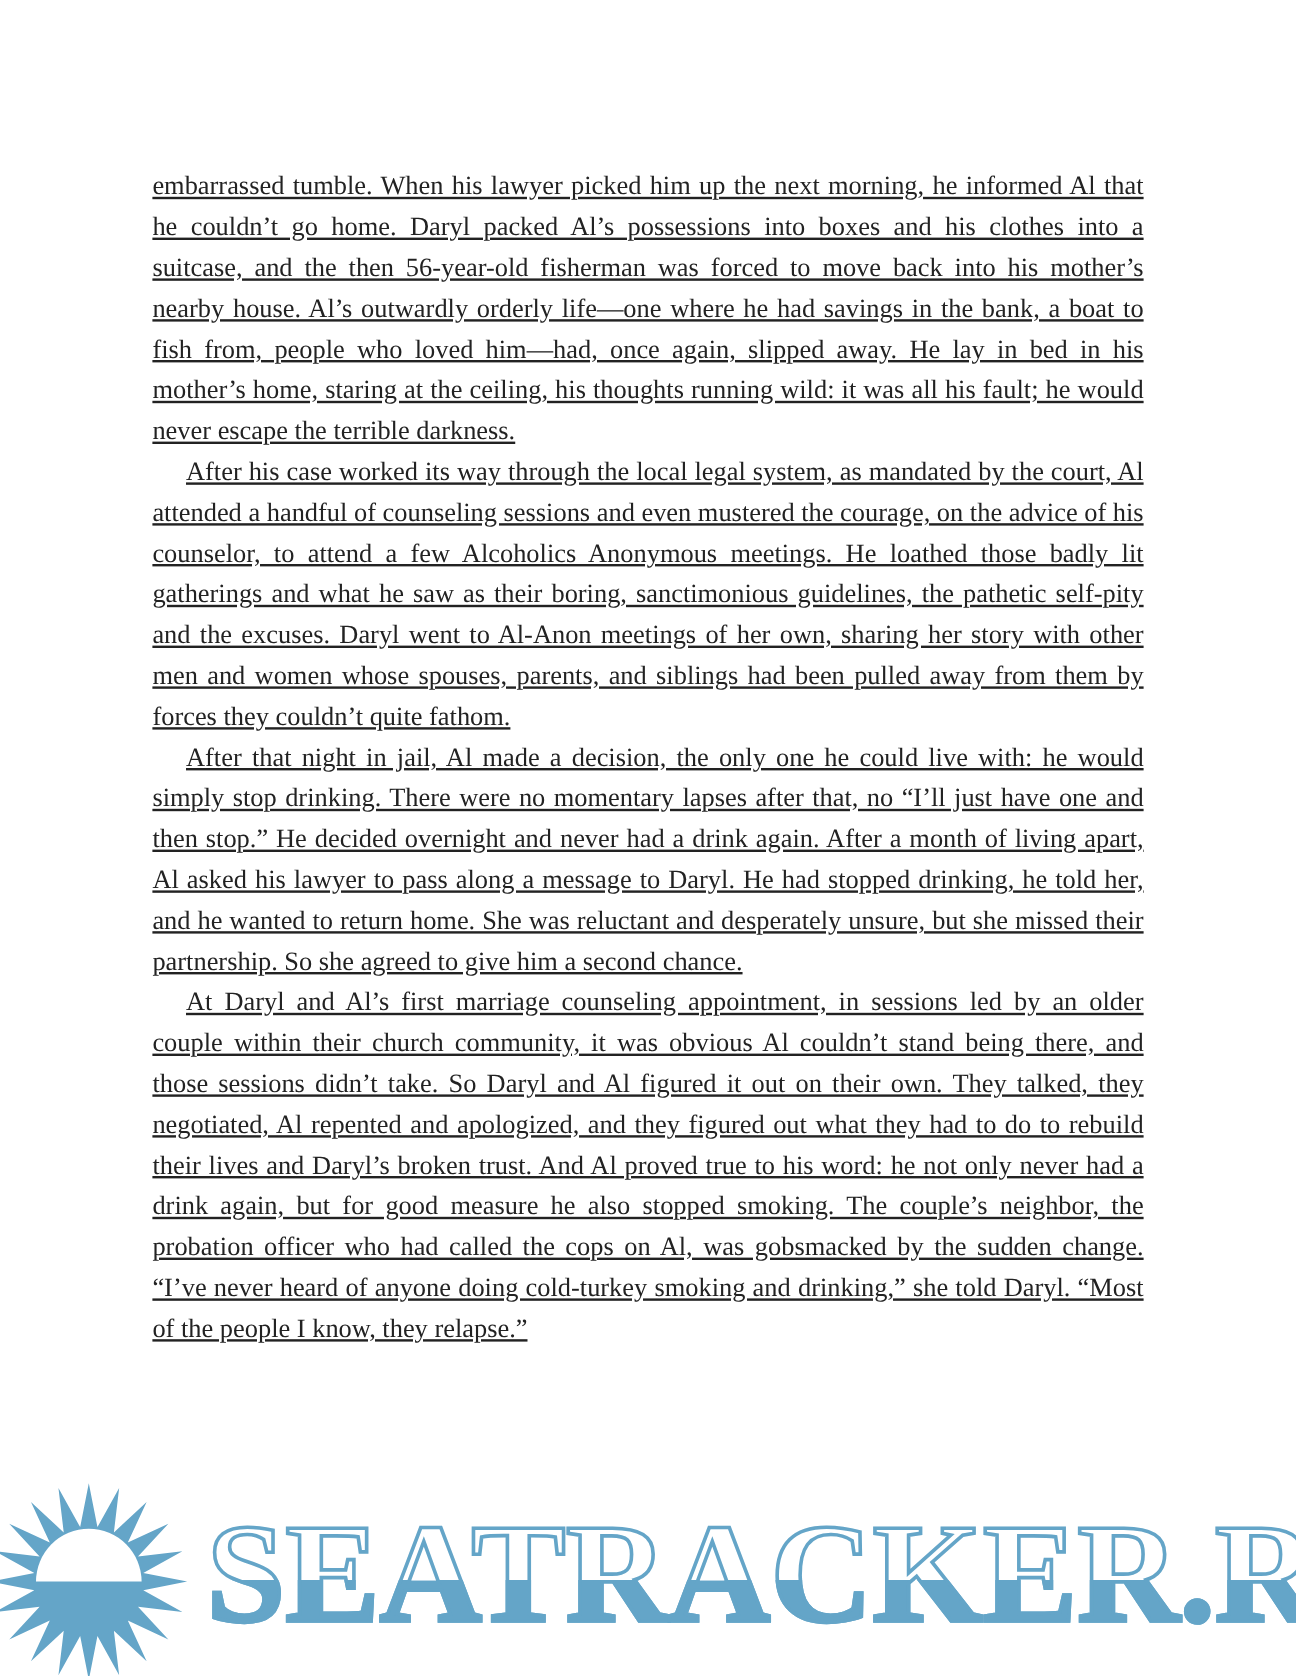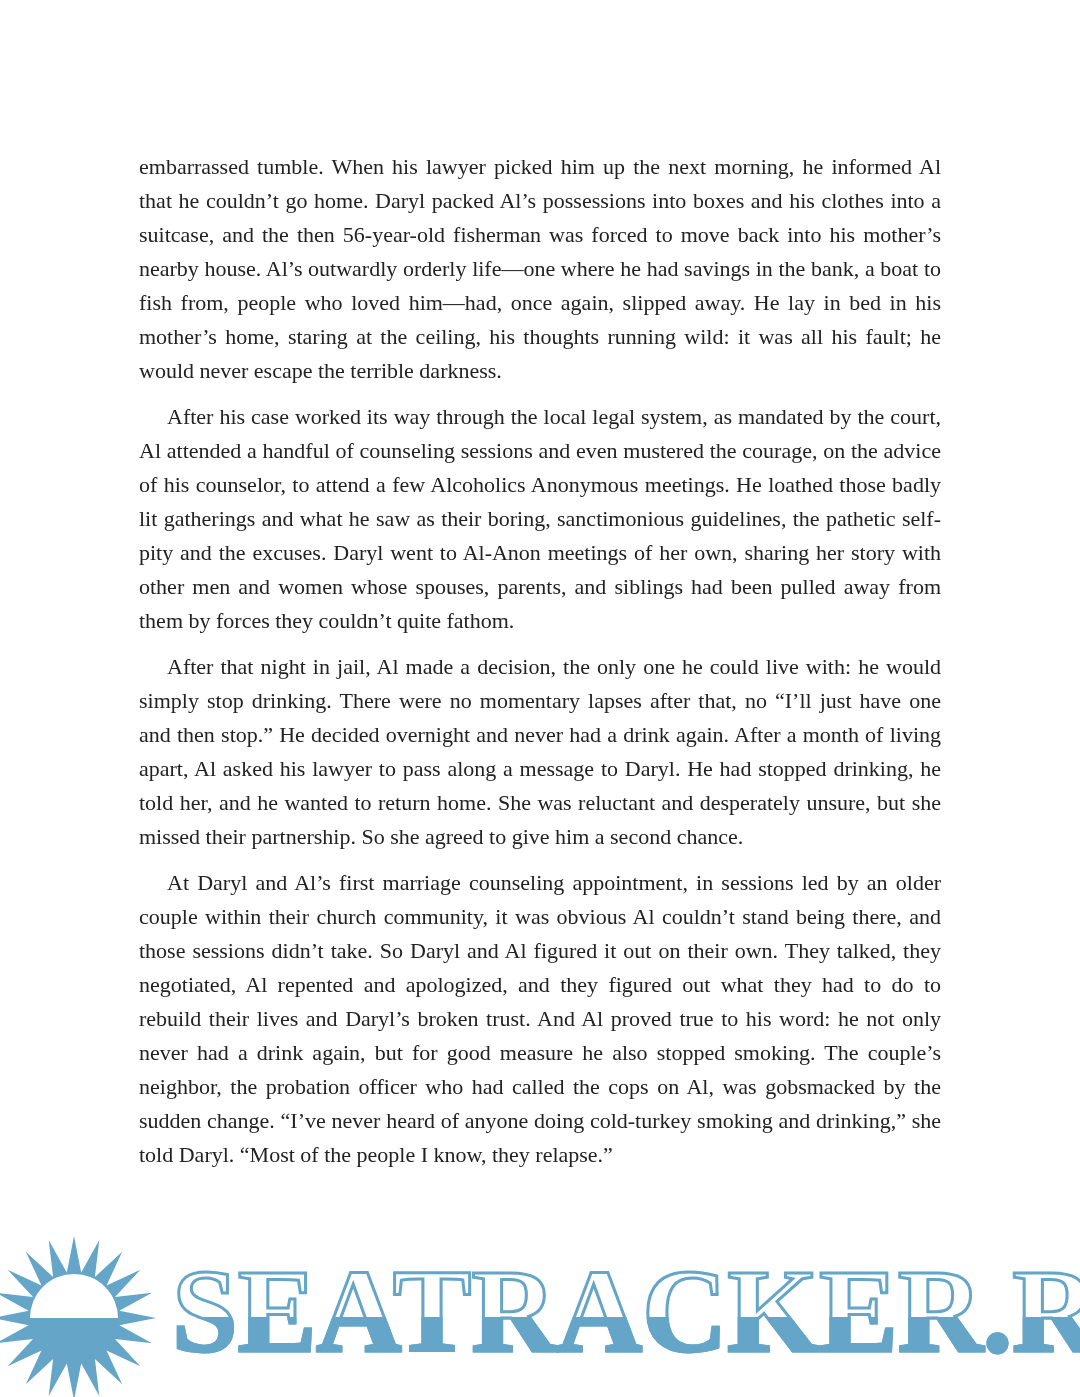--- a/index.html
+++ b/index.html
@@ -17,21 +17,21 @@
     position: absolute;
     left: 127px;
     top: 138px;
     width: 826px;
     color: #222222;
     font-size: 22px;
     line-height: 34px;
     text-align: justify;
   }
 
-  .text-column p { margin: 12px; padding: 0; }
+  .text-column p { margin: 0; padding: 0; text-decoration: underline; }
   .text-column p.indent { text-indent: 28px; }
 
   .watermark {
     position: absolute;
     left: 0;
     top: 1233px;
     width: 1080px;
     height: 164px;
     pointer-events: none;
   }

